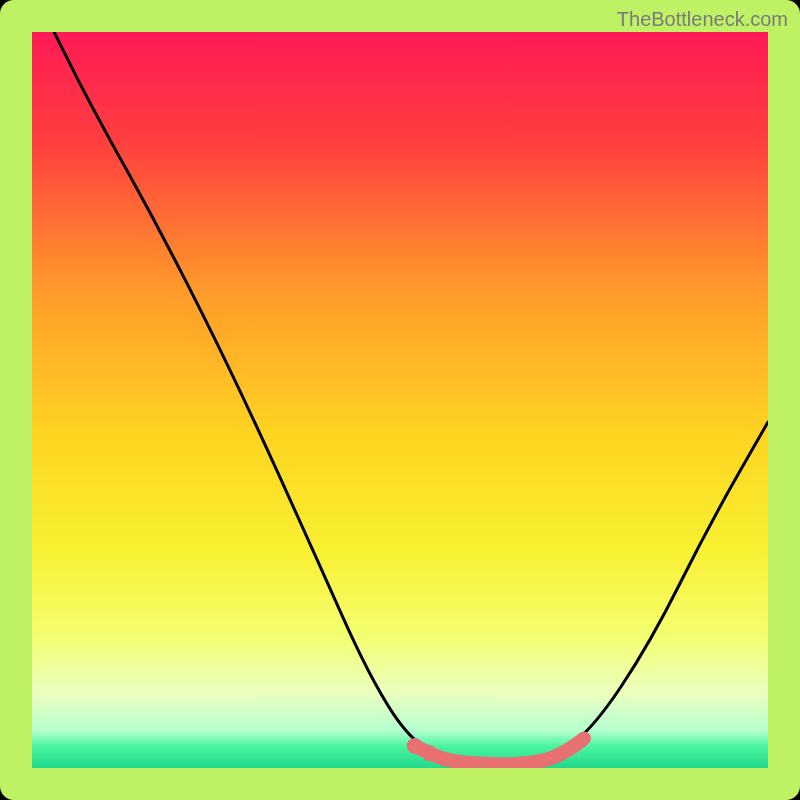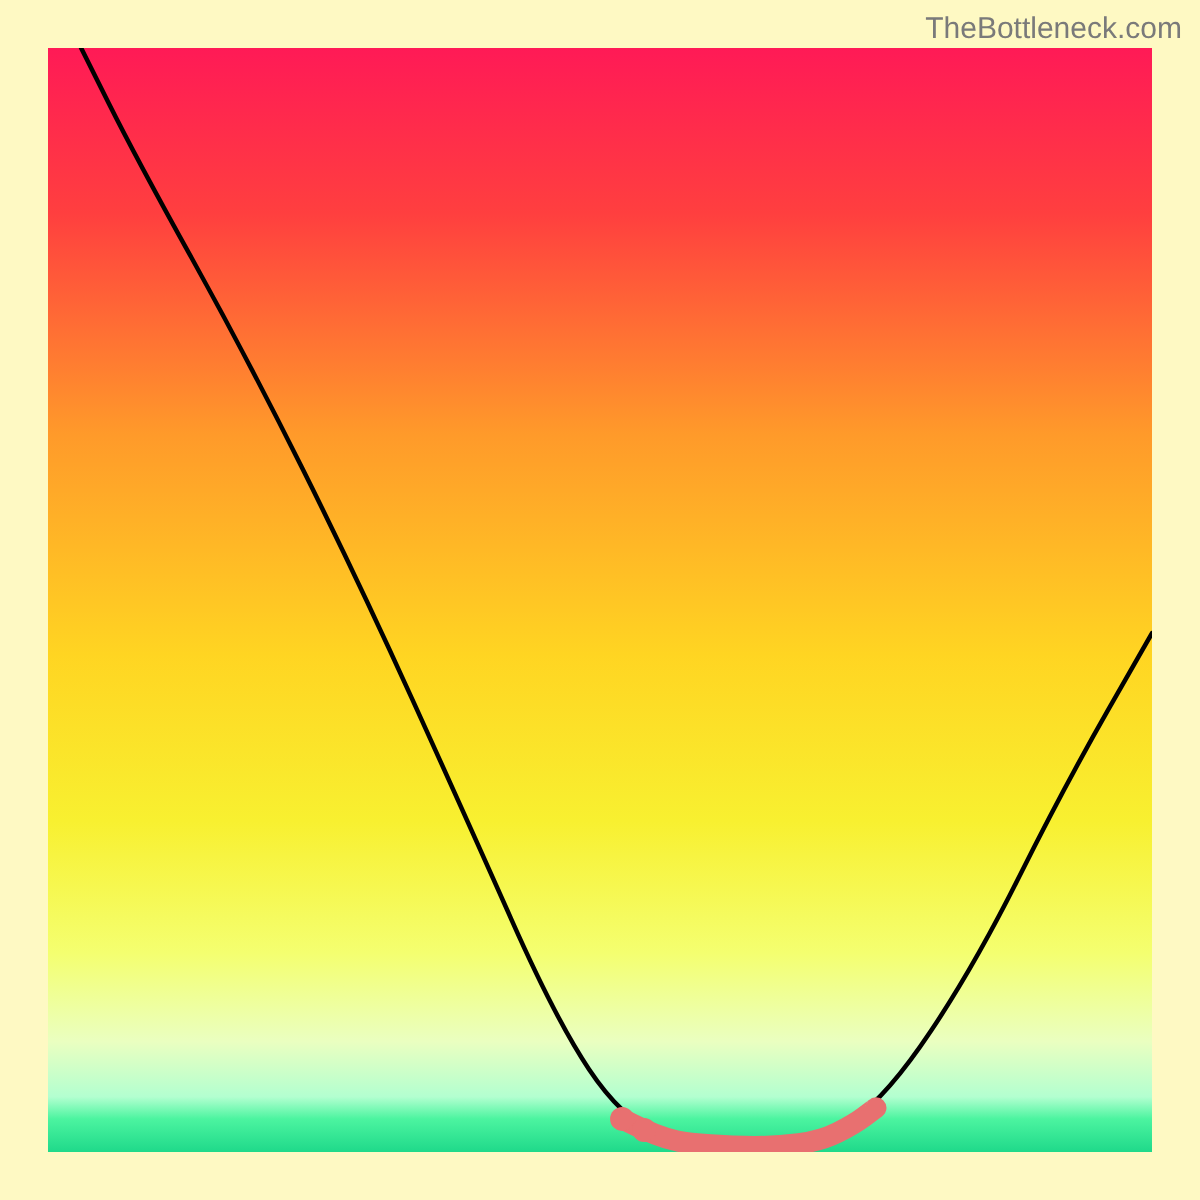--- a/index.html
+++ b/index.html
@@ -8,21 +8,22 @@
     background: #000;
     width: 800px;
     height: 800px;
     overflow: hidden;
     font-family: Arial, sans-serif;
   }
   .chart-container {
     position: relative;
     width: 800px;
     height: 800px;
-    background: #fef9c3;
+    background: #bef264;
+    border-radius: 14px;
   }
   .plot-area {
     position: absolute;
     left: 32px;
     top: 32px;
     width: 736px;
     height: 736px;
   }
   .watermark {
     position: absolute;

